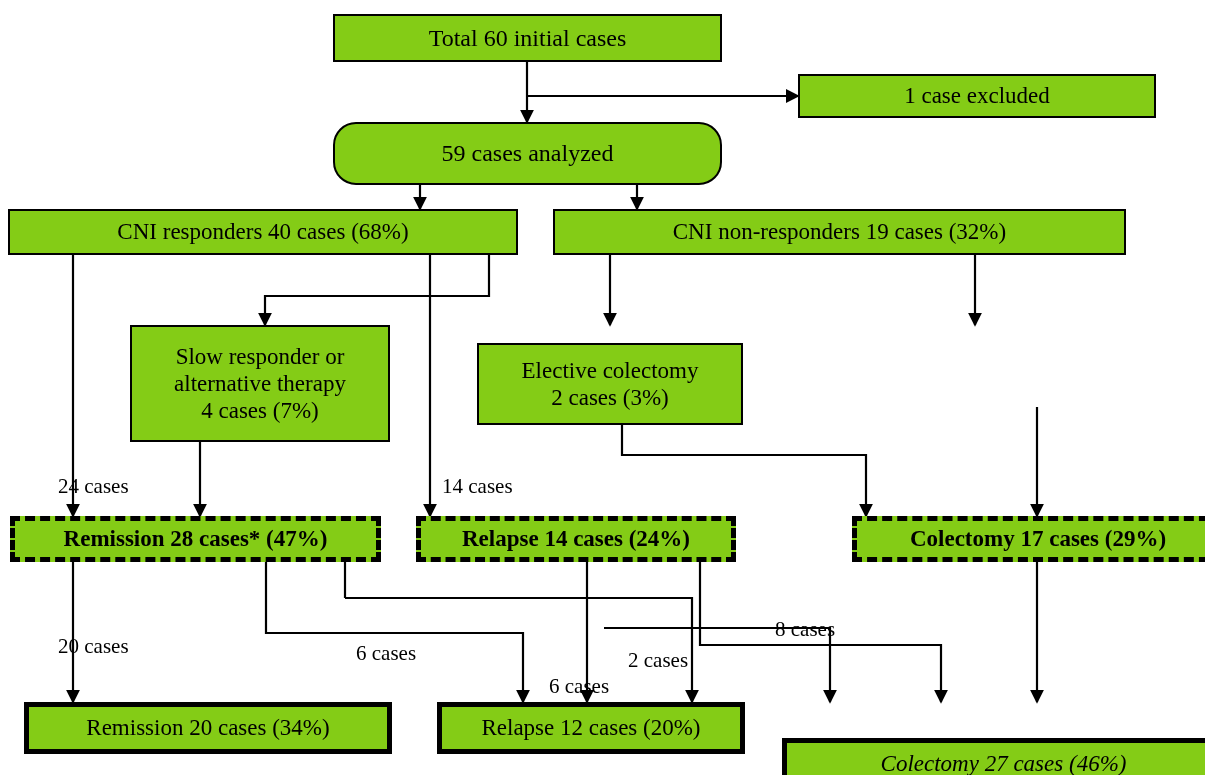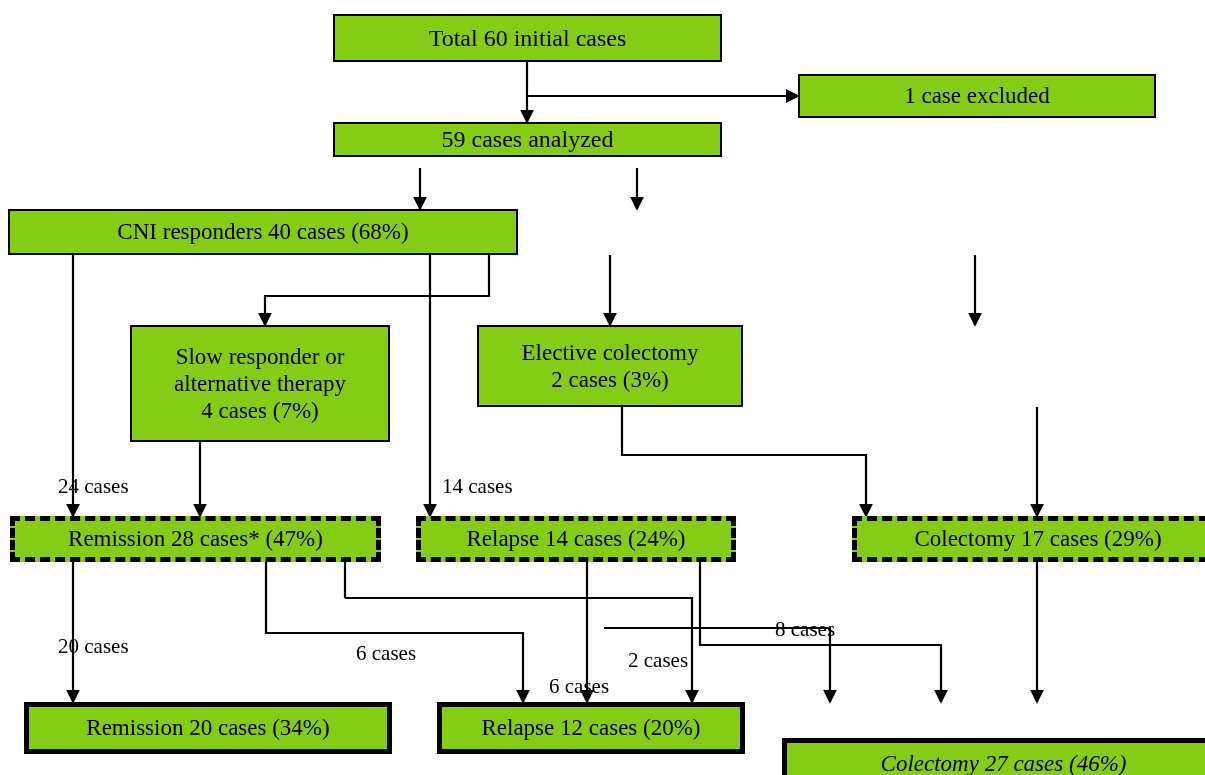--- a/index.html
+++ b/index.html
@@ -6,21 +6,21 @@
   body{width:1205px;height:775px;overflow:hidden;
        font-family:"Liberation Serif","DejaVu Serif",serif;color:#000;}
   #stage{position:relative;width:1205px;height:775px;}
   svg#wires{position:absolute;left:0;top:0;width:1205px;height:775px;}
 
   .node{position:absolute;box-sizing:border-box;background:#84cc16;
         display:flex;align-items:center;justify-content:center;text-align:center;
         line-height:1.18;}
   .node .txt{display:block;padding:0 6px;}
   .solid{border:2px solid #000;}
-  .dashed{border:5px dashed #000;}
+  .dashed{border:5px dashed #000;font-weight:bold;}
   .bold{border:5px solid #000;}
 
   .elabel{position:absolute;white-space:nowrap;}
 </style>
 </head>
 <body>
 
 <div id="stage">
 
   <svg id="wires" viewBox="0 0 1205 775">
@@ -73,36 +73,39 @@
   </svg>
 
   <div class="node solid" style="left:333px;top:14px;width:389px;height:48px;font-size:24px;">
     <span class="txt">Total 60 initial cases</span>
   </div>
 
   <div class="node solid" style="left:798px;top:74px;width:358px;height:44px;font-size:23px;">
     <span class="txt">1 case excluded</span>
   </div>
 
-  <div class="node solid" style="left:333px;top:122px;width:389px;height:35px;font-size:24px;">
+  <div class="node solid" style="left:333px;top:122px;width:389px;height:63px;font-size:24px;border-radius:23px;">
     <span class="txt">59 cases analyzed</span>
   </div>
 
   <div class="node solid" style="left:8px;top:209px;width:510px;height:46px;font-size:23px;">
     <span class="txt">CNI responders 40 cases (68%)</span>
   </div>
 
+  <div class="node solid" style="left:553px;top:209px;width:573px;height:46px;font-size:23px;">
+    <span class="txt">CNI non-responders 19 cases (32%)</span>
+  </div>
 
   <div class="node solid" style="left:130px;top:325px;width:260px;height:117px;font-size:23px;white-space:pre-line;">
     <span class="txt">Slow responder or
 alternative therapy
 4 cases (7%)</span>
   </div>
 
-  <div class="node solid" style="left:477px;top:325px;width:266px;height:82px;font-size:23px;white-space:pre-line;">
+  <div class="node solid" style="left:477px;top:343px;width:266px;height:82px;font-size:23px;white-space:pre-line;">
     <span class="txt">Elective colectomy
 2 cases (3%)</span>
   </div>
 
 
   <div class="node dashed" style="left:10px;top:516px;width:371px;height:46px;font-size:23px;">
     <span class="txt">Remission 28 cases* (47%)</span>
   </div>
 
   <div class="node dashed" style="left:416px;top:516px;width:320px;height:46px;font-size:23px;">

